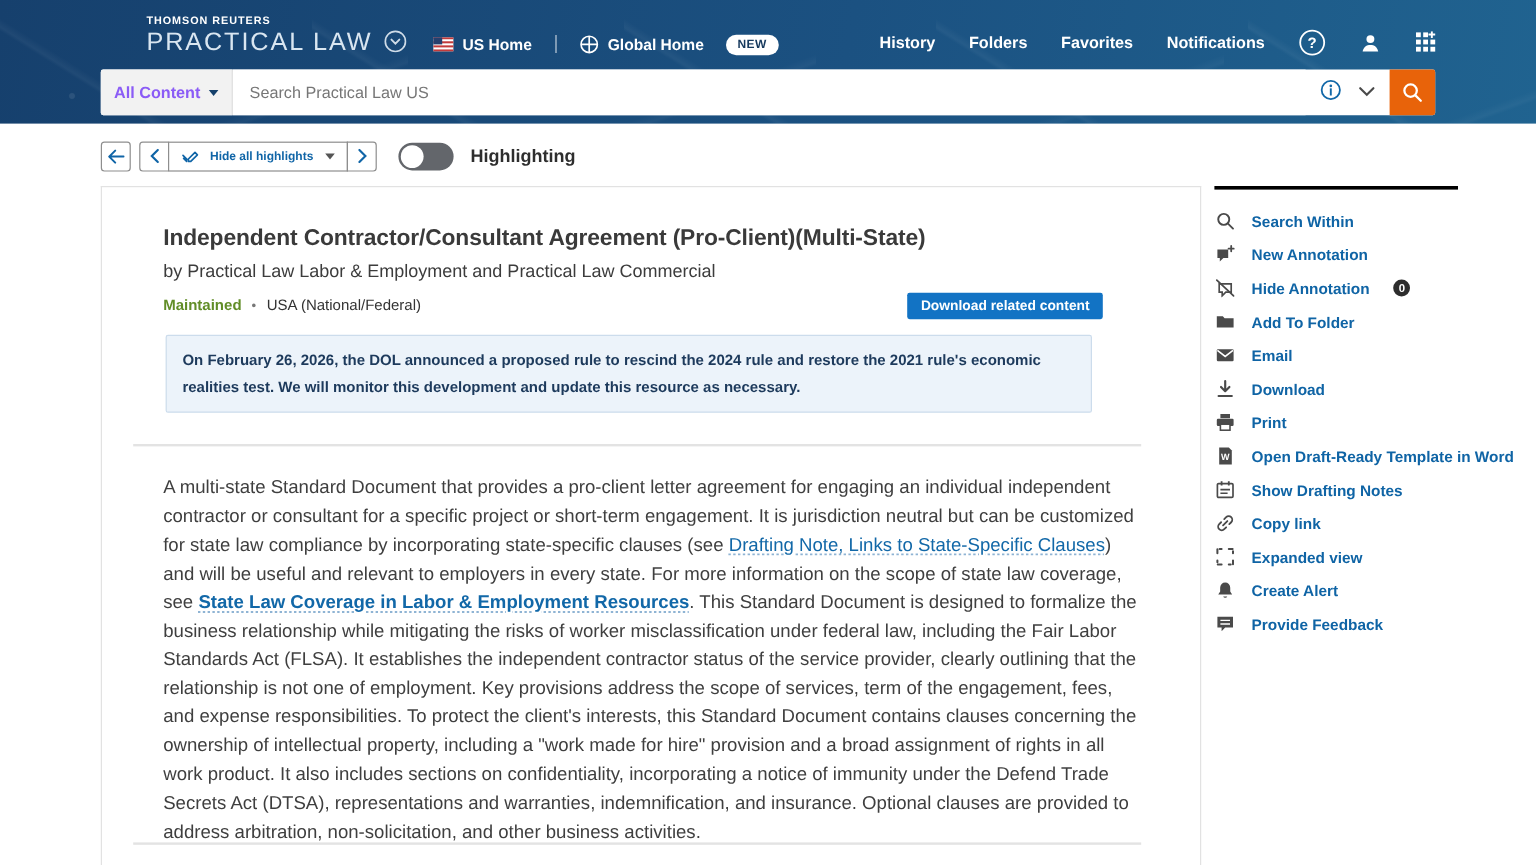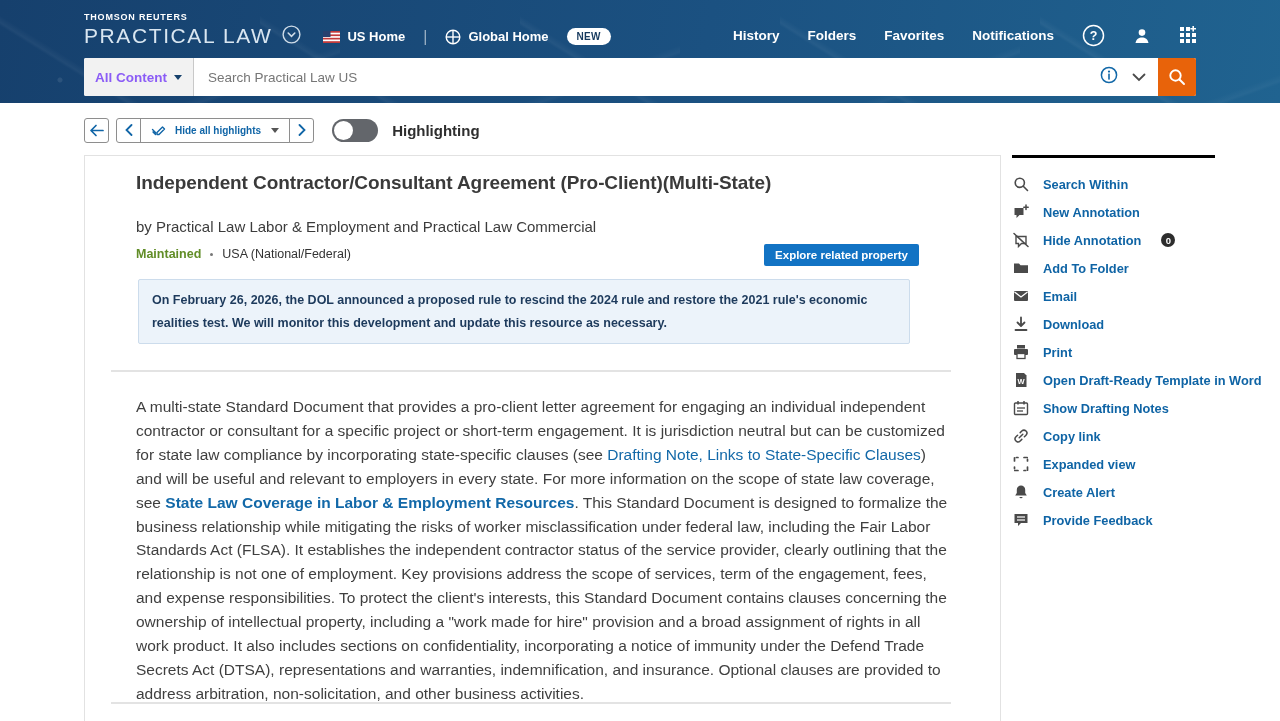--- a/index.html
+++ b/index.html
@@ -17,21 +17,21 @@
   .header:before { 
     content:""; position:absolute; inset:0; opacity:.18;
     background:
       radial-gradient(circle at 60px 80px, rgba(255,255,255,.5) 2px, transparent 3px),
       linear-gradient(32deg, transparent 48%, rgba(255,255,255,.25) 49%, transparent 51%),
       linear-gradient(-20deg, transparent 48%, rgba(255,255,255,.2) 49%, transparent 51%);
     background-size:300px 180px, 260px 200px, 340px 220px;
     background-repeat:no-repeat, repeat, repeat;
   }
   .brand-row { position:absolute; left:84px; top:11px; display:flex; align-items:center; }
-  .brand-block { display:flex; flex-direction:column; }
+  .brand-block { display:flex; flex-direction:column;margin-left:38px; }
   .brand-small { color:#fff; font-size:9px; font-weight:bold; letter-spacing:.8px; }
   .brand-large { color:#d9e6f1; font-size:21px; letter-spacing:1.6px; margin-top:2px; }
   .chev-circle { margin:14px 0 0 10px; }
   .home-links { display:flex; align-items:center; margin:14px 0 0 22px; gap:8px; }
   .home-link { display:flex; align-items:center; gap:7px; color:#fff; font-size:13px; font-weight:600; cursor:pointer;justify-content:flex-end; }
   .pipe { color:rgba(255,255,255,.55); font-size:16px; margin:0 10px; font-weight:300; }
   .new-badge { background:#fff; color:#173a5e; font-size:10px; font-weight:bold; padding:3px 10px; border-radius:10px; margin-left:10px; letter-spacing:.3px; }
   .top-nav { position:absolute; right:82px; top:24px; display:flex; align-items:center; gap:28px; }
   .top-nav .nav-item { color:#fff; font-size:13.5px; font-weight:600; cursor:pointer; }
   .top-nav .nav-icon { cursor:pointer; display:flex; }
@@ -70,40 +70,40 @@
   .tb-caret { width:0; height:0; border-left:4px solid transparent; border-right:4px solid transparent; border-top:5px solid #555; margin-left:3px; }
   .toggle { position:relative; width:46px; height:23px; border-radius:12px; background:#63666b; margin-left:18px; cursor:pointer; }
   .toggle .knob { position:absolute; left:2px; top:2px; width:19px; height:19px; border-radius:50%; background:#fff; }
   .toggle-label { margin-left:14px; font-size:15px; font-weight:600; color:#2e2e2e; }
 
   
   .card {
     position:absolute; left:84px; top:155px; width:917px; height:566px;
     background:#fff; border:1px solid #e2e2e2; border-bottom:none;
   }
-  .doc-title { position:absolute; left:51px; top:16px; width:820px; font-size:19px; font-weight:700; color:#3a3a3a; letter-spacing:-0.1px; }
+  .doc-title { position:absolute; left:51px; top:32px; width:820px; font-size:19px; font-weight:700; color:#3a3a3a; letter-spacing:-0.1px; }
   .doc-byline { position:absolute; left:51px; top:62px; font-size:15px; color:#3c3c3c; }
   .status-row { position:absolute; left:51px; top:91px; display:flex; align-items:center; gap:9px; font-size:12.5px; }
   .status-maintained { color:#618d27; font-weight:600; }
   .status-dot { width:3px; height:3px; border-radius:50%; background:#777; }
   .status-jur { color:#333;text-align:center; }
   .explore-btn {
     position:absolute; right:81px; top:88px; background:#1273c4; color:#fff; border:none;
     font-size:11.5px; font-weight:700; padding:5px 11px; border-radius:2px; cursor:pointer;
     font-family:"Liberation Sans",sans-serif;
   }
   .notice-box {
     position:absolute; left:53px; top:123px; width:772px;
     background:#ecf3fa; border:1px solid #ccdcec; border-radius:2px;
     padding:9px 13px; font-size:12.5px; font-weight:600; color:#1d3a5c; line-height:1.8;
   }
   .divider { position:absolute; left:26px; width:840px; height:2px; background:#e3e3e3; }
   .d1 { top:214px; } .d2 { top:546px; }
   .doc-body { position:absolute; left:51px; top:239px; width:816px; font-size:15.5px; line-height:23.9px; color:#3f3f3f; }
-  .doc-link { color:#1268a8; cursor:pointer; text-decoration-style:dotted; text-decoration-color:#8fb4d4; text-underline-offset:3px; }
+  .doc-link { color:#1268a8; cursor:pointer; text-decoration:underline; text-decoration-style:dotted; text-decoration-color:#8fb4d4; text-underline-offset:3px; }
   .doc-link.bold { font-weight:700; }
 
   
   .side {
     position:absolute; left:1012px; top:155px; width:203px;
     border-top:3px solid #000000; padding-top:12px;
   }
   .side-item { display:flex; align-items:center; height:28px; gap:14px; cursor:pointer; }
   .side-item .ic { width:17px; display:flex; justify-content:center; flex:none; }
   .side-item .lbl { font-size:12.8px; font-weight:700; color:#0f64a5; white-space:nowrap; }
@@ -253,21 +253,21 @@
   <div class="card">
     <h1 class="doc-title">Independent Contractor/Consultant Agreement (Pro-Client)(Multi-State)</h1>
     <div class="doc-byline">by Practical Law Labor &amp; Employment and Practical Law Commercial</div>
 
     <div class="status-row">
       <span class="status-maintained">Maintained</span>
       <span class="status-dot"></span>
       <span class="status-jur">USA (National/Federal)</span>
     </div>
 
-    <button class="explore-btn">Explore related property</button>
+    <button class="explore-btn">Download related content</button>
 
     <div class="notice-box">On February 26, 2026, the DOL announced a proposed rule to rescind the 2024 rule and restore the 2021 rule's economic realities test. We will monitor this development and update this resource as necessary.</div>
 
     <div class="divider d1"></div>
 
     <p class="doc-body"><span>A multi-state Standard Document that provides a pro-client letter agreement for engaging an individual independent contractor or consultant for a specific project or short-term engagement. It is jurisdiction neutral but can be customized for state law compliance by incorporating state-specific clauses (see </span><span class="doc-link">Drafting Note, Links to State-Specific Clauses</span><span>) and will be useful and relevant to employers in every state. For more information on the scope of state law coverage, see </span><span class="doc-link bold">State Law Coverage in Labor &amp; Employment Resources</span><span>. This Standard Document is designed to formalize the business relationship while mitigating the risks of worker misclassification under federal law, including the Fair Labor Standards Act (FLSA). It establishes the independent contractor status of the service provider, clearly outlining that the relationship is not one of employment. Key provisions address the scope of services, term of the engagement, fees, and expense responsibilities. To protect the client's interests, this Standard Document contains clauses concerning the ownership of intellectual property, including a "work made for hire" provision and a broad assignment of rights in all work product. It also includes sections on confidentiality, incorporating a notice of immunity under the Defend Trade Secrets Act (DTSA), representations and warranties, indemnification, and insurance. Optional clauses are provided to address arbitration, non-solicitation, and other business activities.</span></p>
 
     <div class="divider d2"></div>
   </div>
 

